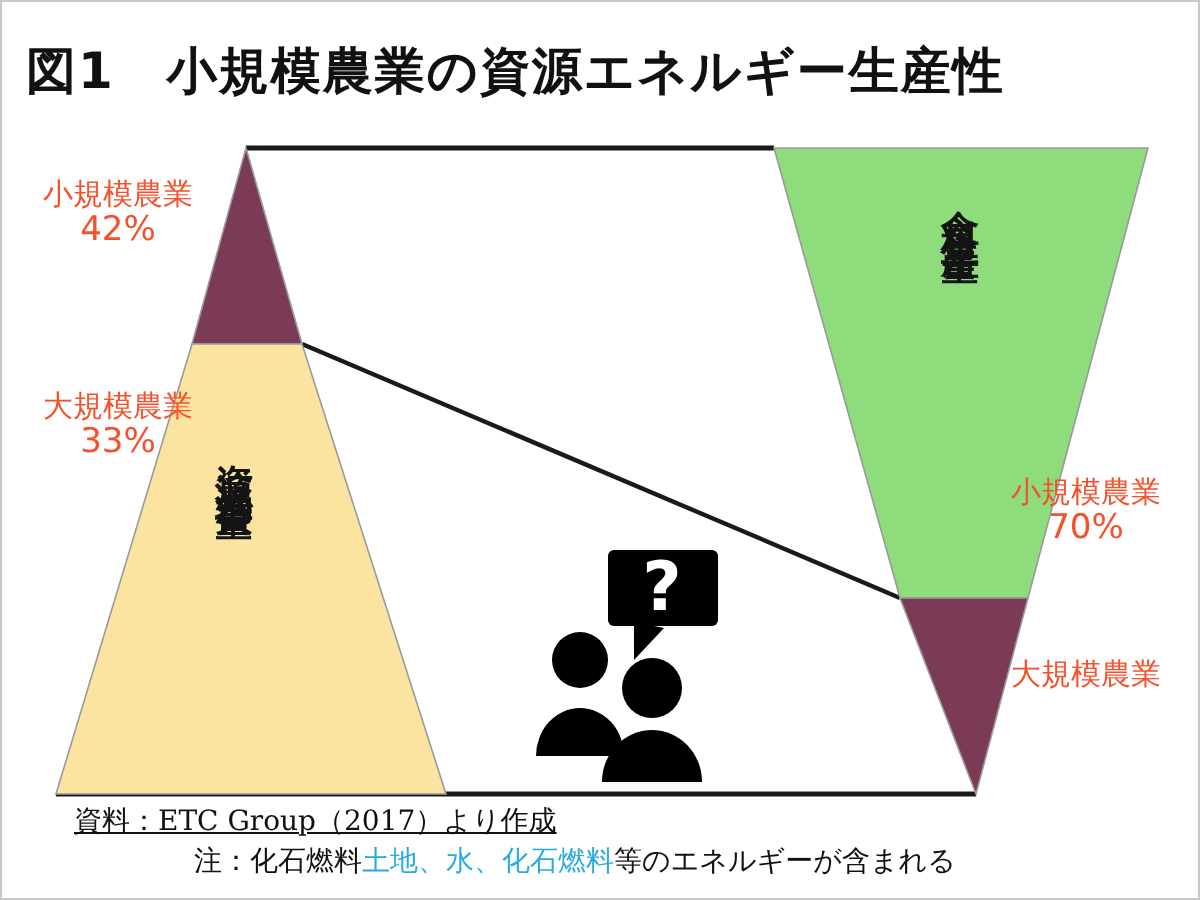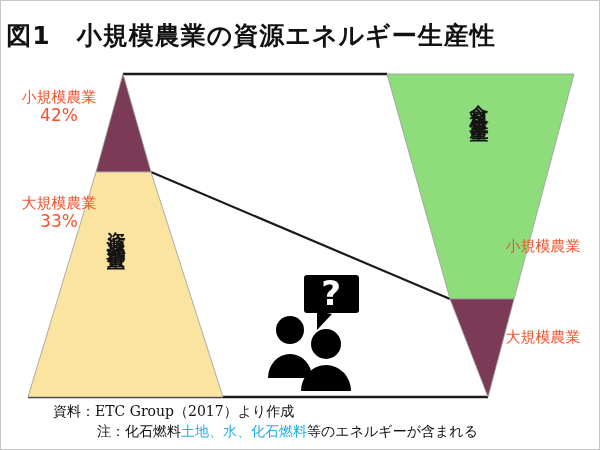--- a/index.html
+++ b/index.html
@@ -14,24 +14,24 @@
     background: #ffffff;
     font-family: "Liberation Sans", sans-serif;
     overflow: hidden;
     box-sizing: border-box;
     border: 1px solid #c8c8c8;
   }
 
   
   #title {
     position: absolute;
-    left: 0;
+    left: 12px;
     top: 18px;
     width: 500px;
-    text-align: center;
+    text-align: left;
     font-size: 25px;
     font-weight: bold;
     letter-spacing: 1px;
     color: #111111;
     font-family: "DejaVu Sans", "Liberation Sans", sans-serif;
     white-space: nowrap;
   }
 
   
   #diagram {
@@ -79,21 +79,21 @@
     position: absolute;
     left: 0;
     top: 400px;
     width: 600px;
     font-size: 14px;
     color: #111111;
     font-family: "DejaVu Serif", "Liberation Serif", serif;
     line-height: 1.45;
   }
   .note-line { white-space: nowrap; }
-  #note-source { padding-left: 52px; }
+  #note-source { padding-left: 36px; text-decoration: underline; }
   #note-note   { padding-left: 96px; }
   .blue-term {
     color: #29ABE2;
   }
 </style>
 </head>
 <body>
 
 <div id="figure">
 
@@ -141,20 +141,21 @@
     <span class="value">42%</span>
   </div>
 
   <div class="pct-label" id="label-left-large">
     <span class="name">大規模農業</span>
     <span class="value">33%</span>
   </div>
 
   <div class="pct-label" id="label-right-small">
     <span class="name">小規模農業</span>
+    <span class="value">70%</span>
   </div>
 
   <div class="pct-label" id="label-right-large">
     <span class="name">大規模農業</span>
   </div>
 
   <div class="vertical-label" id="label-resource">資源消費量</div>
 
   <div class="vertical-label" id="label-food">食料生産量</div>
 

